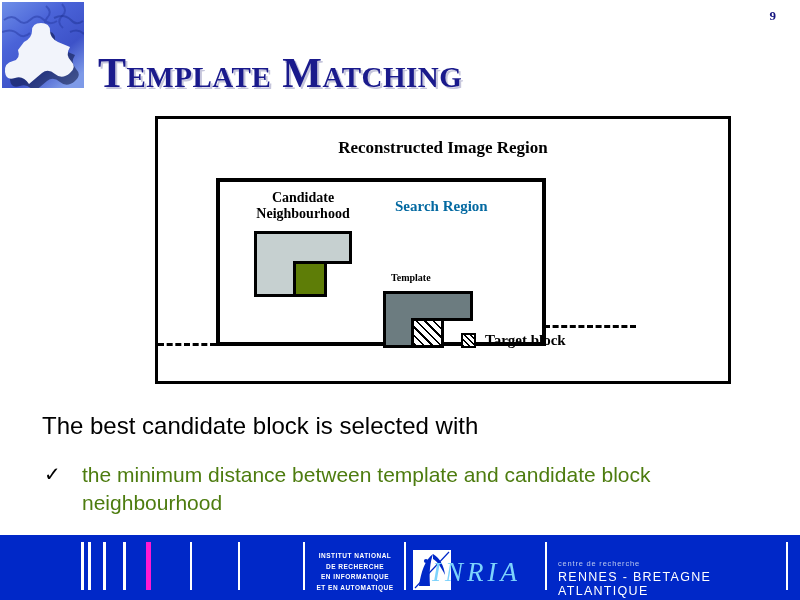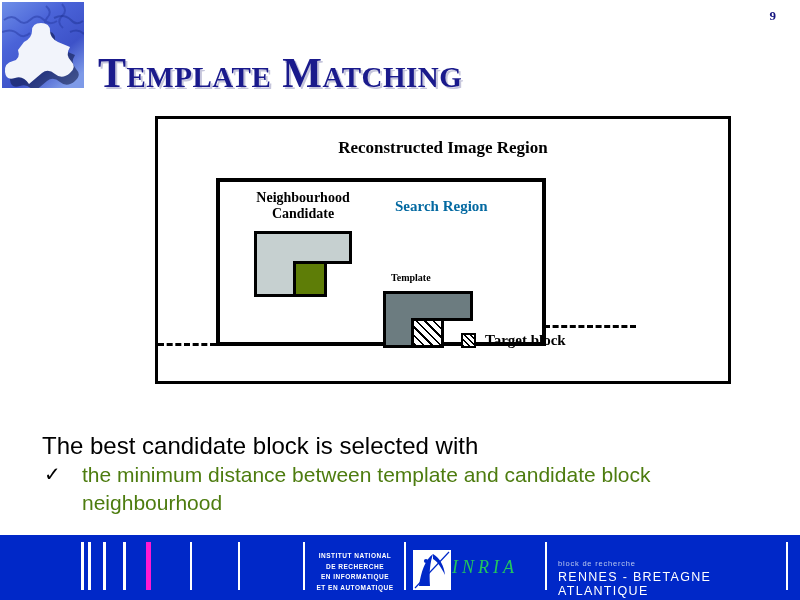--- a/index.html
+++ b/index.html
@@ -259,21 +259,21 @@
     font-size: 15px;
     font-weight: bold;
     color: #000;
     white-space: nowrap;
   }
 
   
   #body-line {
     position: absolute;
     left: 42px;
-    top: 432px;
+    top: 412px;
     font-size: 24px;
     color: #000;
     white-space: nowrap;
   }
   #bullet-row {
     position: absolute;
     left: 44px;
     top: 461px;
     width: 720px;
     display: flex;
@@ -331,25 +331,25 @@
   }
   #inria-logo-mark {
     position: absolute;
     left: 413px;
     top: 15px;
     width: 38px;
     height: 40px;
   }
   #inria-word {
     position: absolute;
-    left: 452px;
+    left: 432px;
     top: 22px;
-    color: #22c55e;
-    font-family: "Liberation Serif", serif;
-    font-size: 18px;
+    color: #7dd3fc;
+    font-family: "Liberation Serif", serif;
+    font-size: 27px;
     letter-spacing: 4px;
     font-style: italic;
   }
   #centre-small {
     position: absolute;
     left: 558px;
     top: 24px;
     color: #b9c8ee;
     font-size: 7.5px;
     letter-spacing: 0.8px;
@@ -404,22 +404,22 @@
 
   <div class="outer-box"></div>
 
   <div class="region-title">Reconstructed Image Region</div>
 
   <div class="inner-box"></div>
 
   <div class="search-label">Search Region</div>
 
   <div class="cand-label">
+    <div>Candidate</div>
     <div>Neighbourhood</div>
-    <div>Candidate</div>
   </div>
 
   <div class="cand-shape">
     <div class="top-arm"></div>
     <div class="left-arm"></div>
     <div class="inner-notch-line"></div>
   </div>
   <div class="cand-block"></div>
 
   <div class="tmpl-label">Template</div>
@@ -473,15 +473,15 @@
     <svg width="38" height="40" viewBox="0 0 38 40">
       <rect x="0" y="0" width="38" height="40" fill="#ffffff"></rect>
       <path d="M6 36 C8 22 12 10 20 4 C17 13 16 22 17 36 Z" fill="#0028c8"></path>
       <path d="M20 4 C27 8 31 16 32 25 C28 17 24 11 20 9 Z" fill="#0028c8"></path>
       <circle cx="13" cy="11" r="2.1" fill="#0028c8"></circle>
       <path d="M2 38 L36 2" stroke="#0028c8" stroke-width="1.2" fill="none"></path>
     </svg>
   </div>
   <div id="inria-word">INRIA</div>
 
-  <div id="centre-small">block de recherche</div>
+  <div id="centre-small">centre de recherche</div>
   <div id="centre-big">RENNES - BRETAGNE ATLANTIQUE</div>
 </div>
 
 </body></html>

